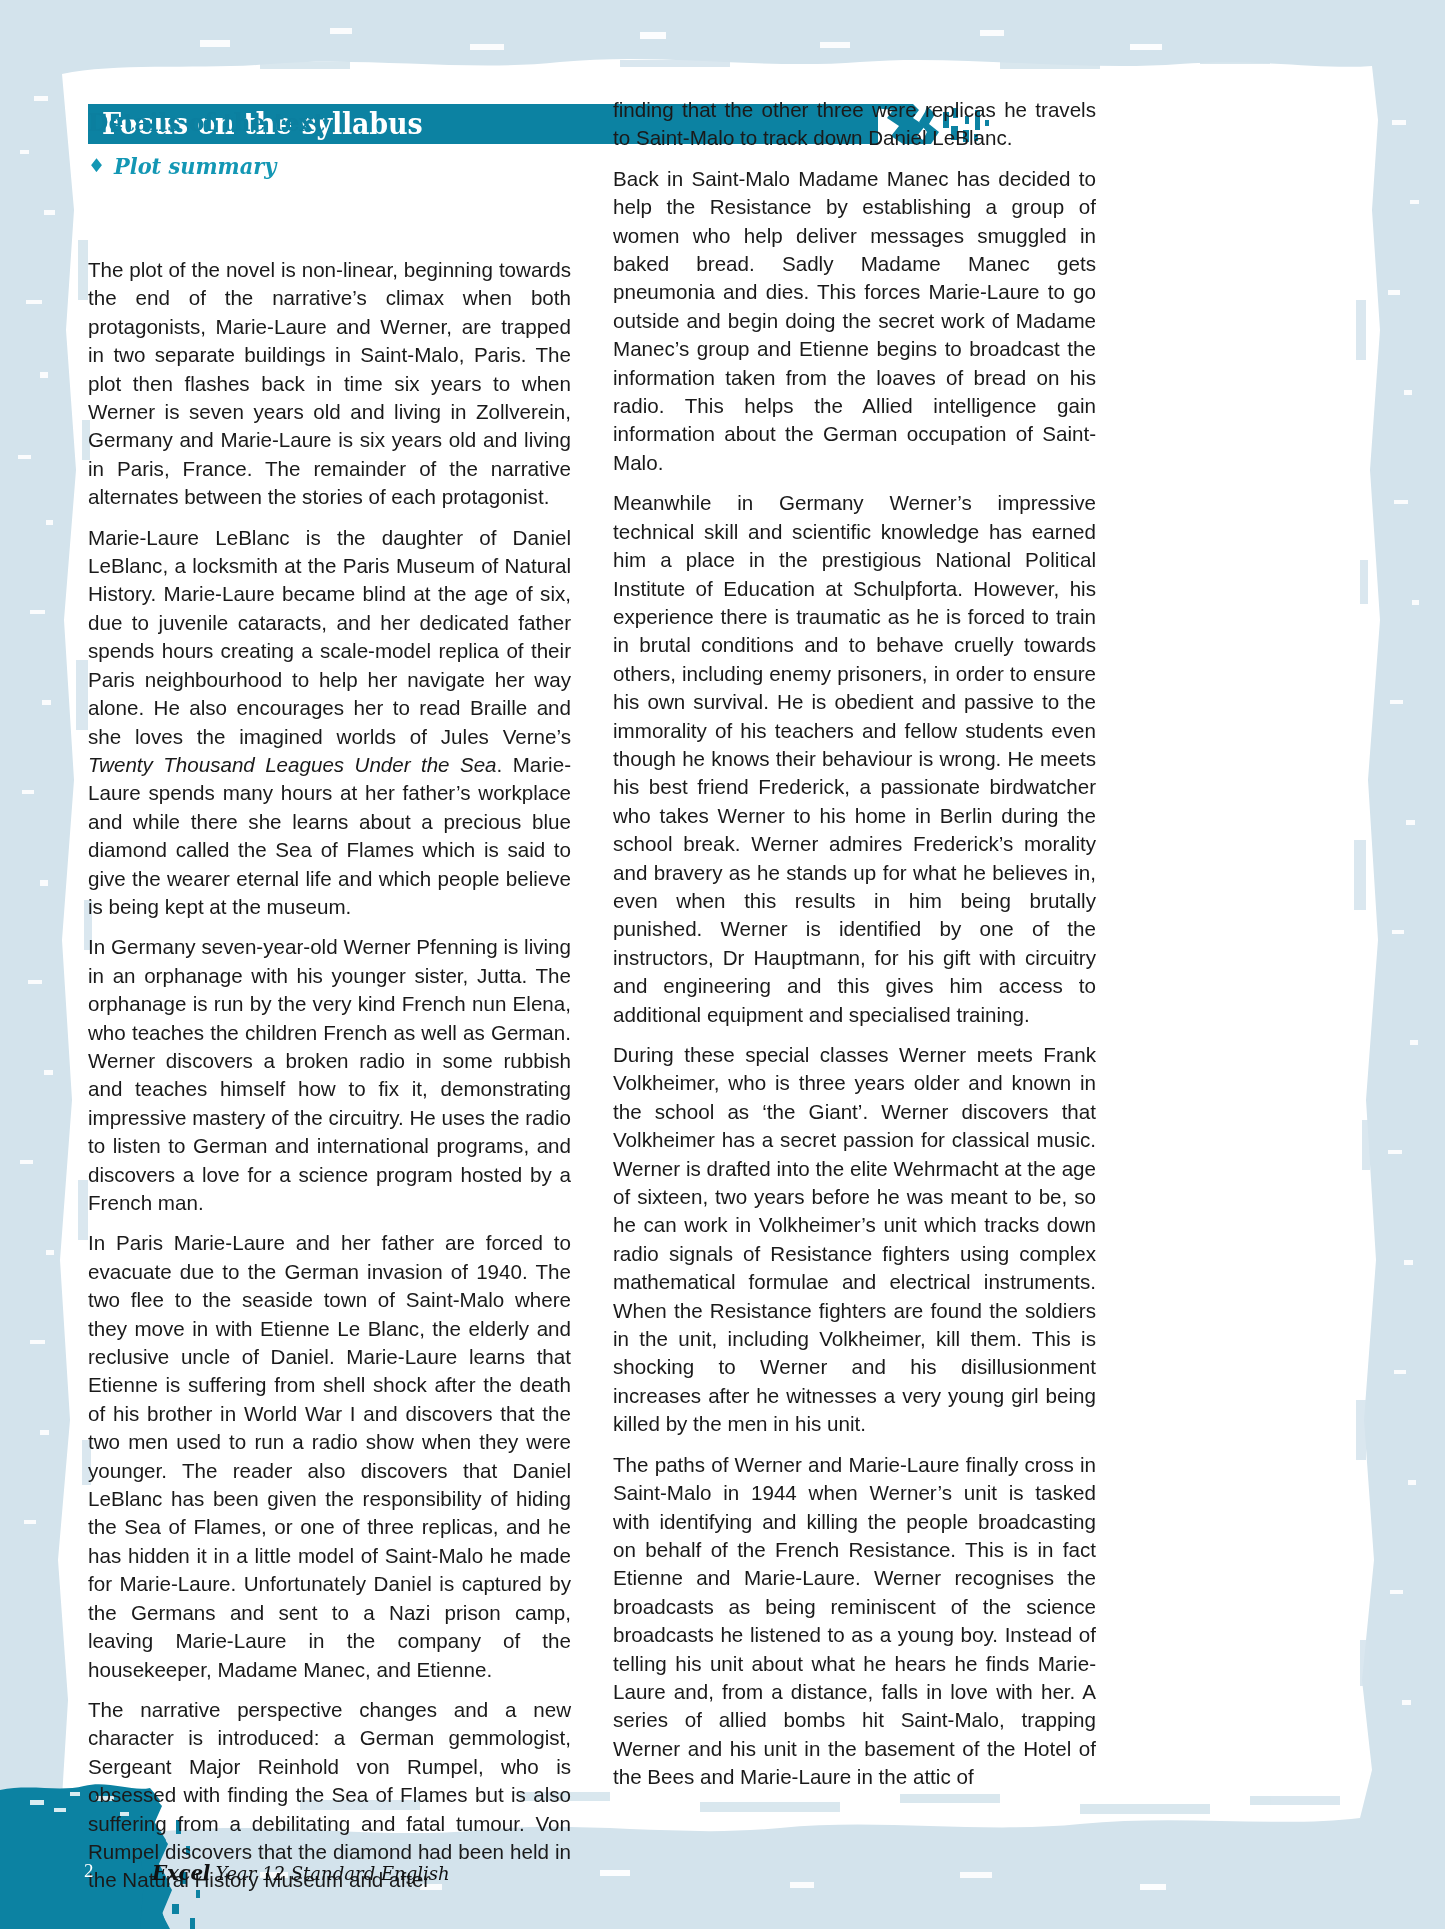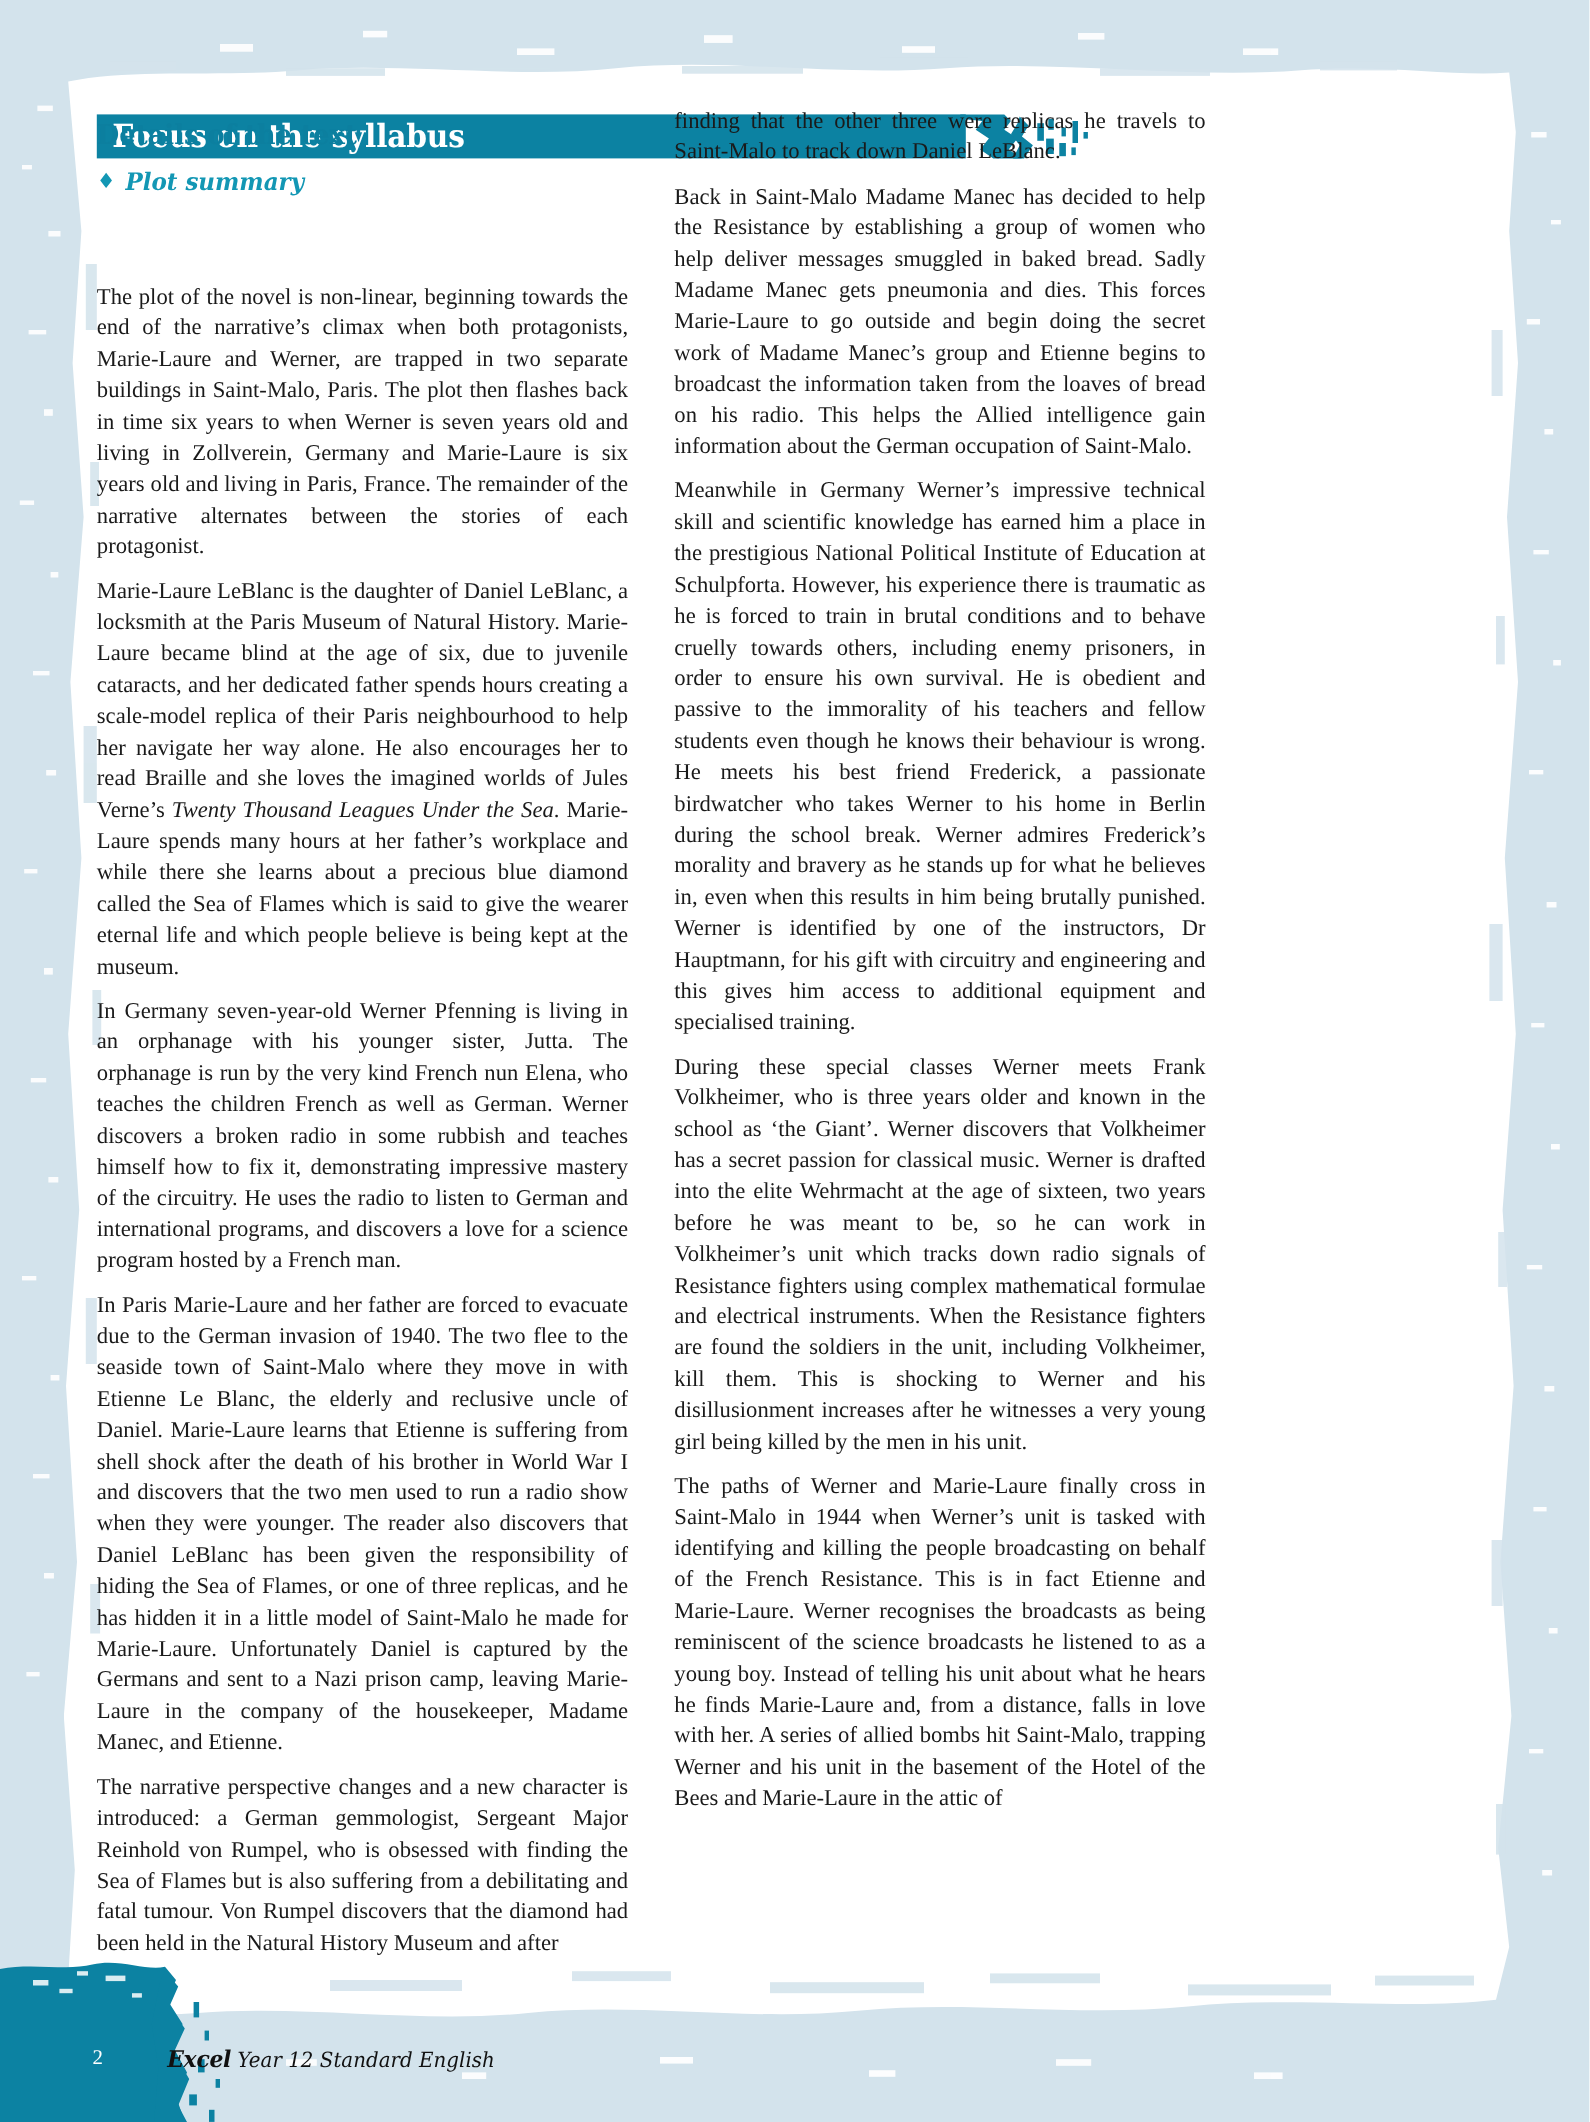--- a/index.html
+++ b/index.html
@@ -124,21 +124,21 @@
   .col {
     position: absolute;
     top: 0;
     width: 483px;
   }
   .col-left  { left: 0px; padding-top: 148px; margin-top: 12px; }
   .col-right { left: 525px; padding-top: 0px; }
 
   p.para {
     margin: 0 0 12px 0;
-    font-family: Liberation Serif, serif;
+    font-family: Liberation Sans, sans-serif;
     font-size: 20.6px;
     line-height: 28.4px;
     color: #1a1a1a;
     text-align: justify;
     text-justify: inter-word;
     hyphens: none;
   }
   p.para:last-child { margin-bottom: 0; }
   .it { font-style: italic; }
 

